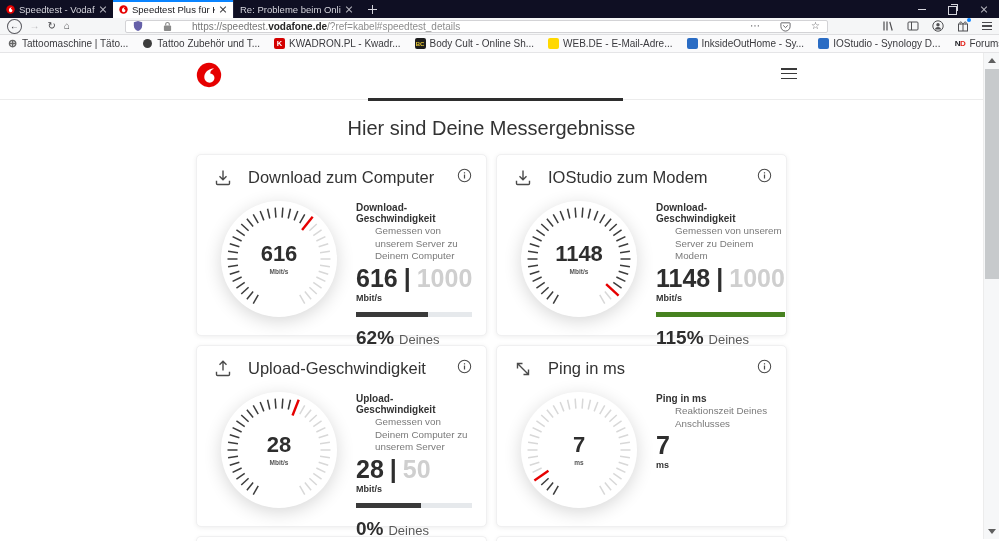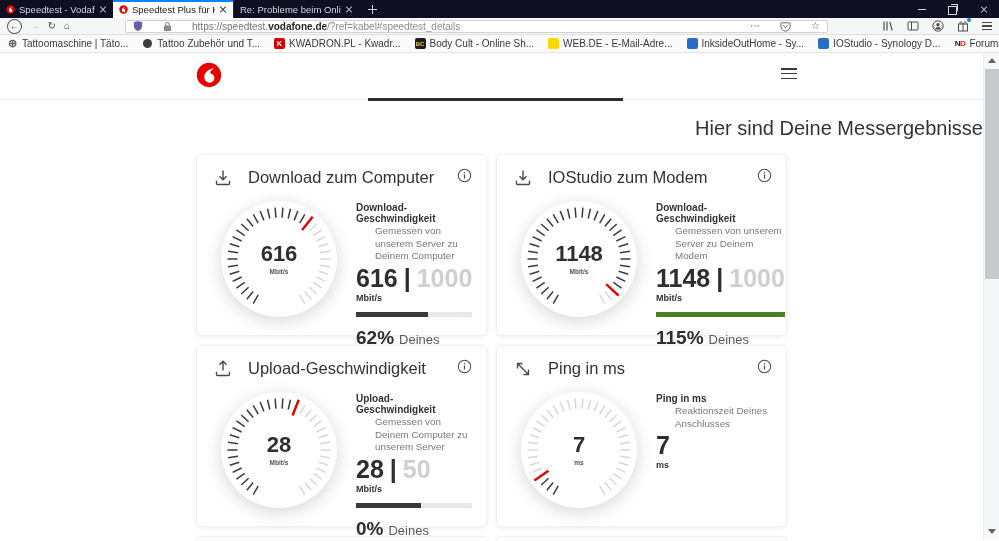--- a/index.html
+++ b/index.html
@@ -69,21 +69,21 @@
   .bm-ico.nd{letter-spacing:-.5px;font-size:8px;}
 
   
   .content{position:relative;height:486px;background:#fff;}
   .page{height:100%;margin-right:16px;position:relative;}
   .site-header{height:46px;position:relative;border-bottom:1px solid #ececec;}
   .logo{position:absolute;left:196px;top:9px;width:26px;height:26px;}
   .header-underline{position:absolute;left:368px;bottom:-2px;width:255px;height:3px;background:#2e2e2e;}
   .site-menu{position:absolute;right:186px;top:15px;}
   .site-menu i{display:block;width:16px;height:1.6px;background:#3a3a3a;margin-bottom:3.2px;}
-  h1.heading{margin:17px 0 8px;text-align:right;font-size:20px;font-weight:400;color:#333;}
+  h1.heading{margin:17px 0 8px;text-align:center;font-size:20px;font-weight:400;color:#333;}
 
   .cards{width:591px;margin:14px auto 0;display:grid;grid-template-columns:291px 291px;gap:9px;}
   .card{background:#fff;border:1px solid #f0f0f1;border-radius:5px;
         box-shadow:0 1px 5px rgba(0,0,0,.07);box-sizing:border-box;height:182px;
         padding:13px 14px 0 16px;}
   .card-head{display:flex;align-items:flex-start;}
   .card-icon{width:20px;height:20px;flex:none;}
   .card-title{margin:0 0 0 15px;font-size:16.5px;font-weight:400;color:#333;flex:1;}
   .info-btn{width:15px;height:15px;flex:none;}
   .card-body{display:flex;margin-top:13px;}

